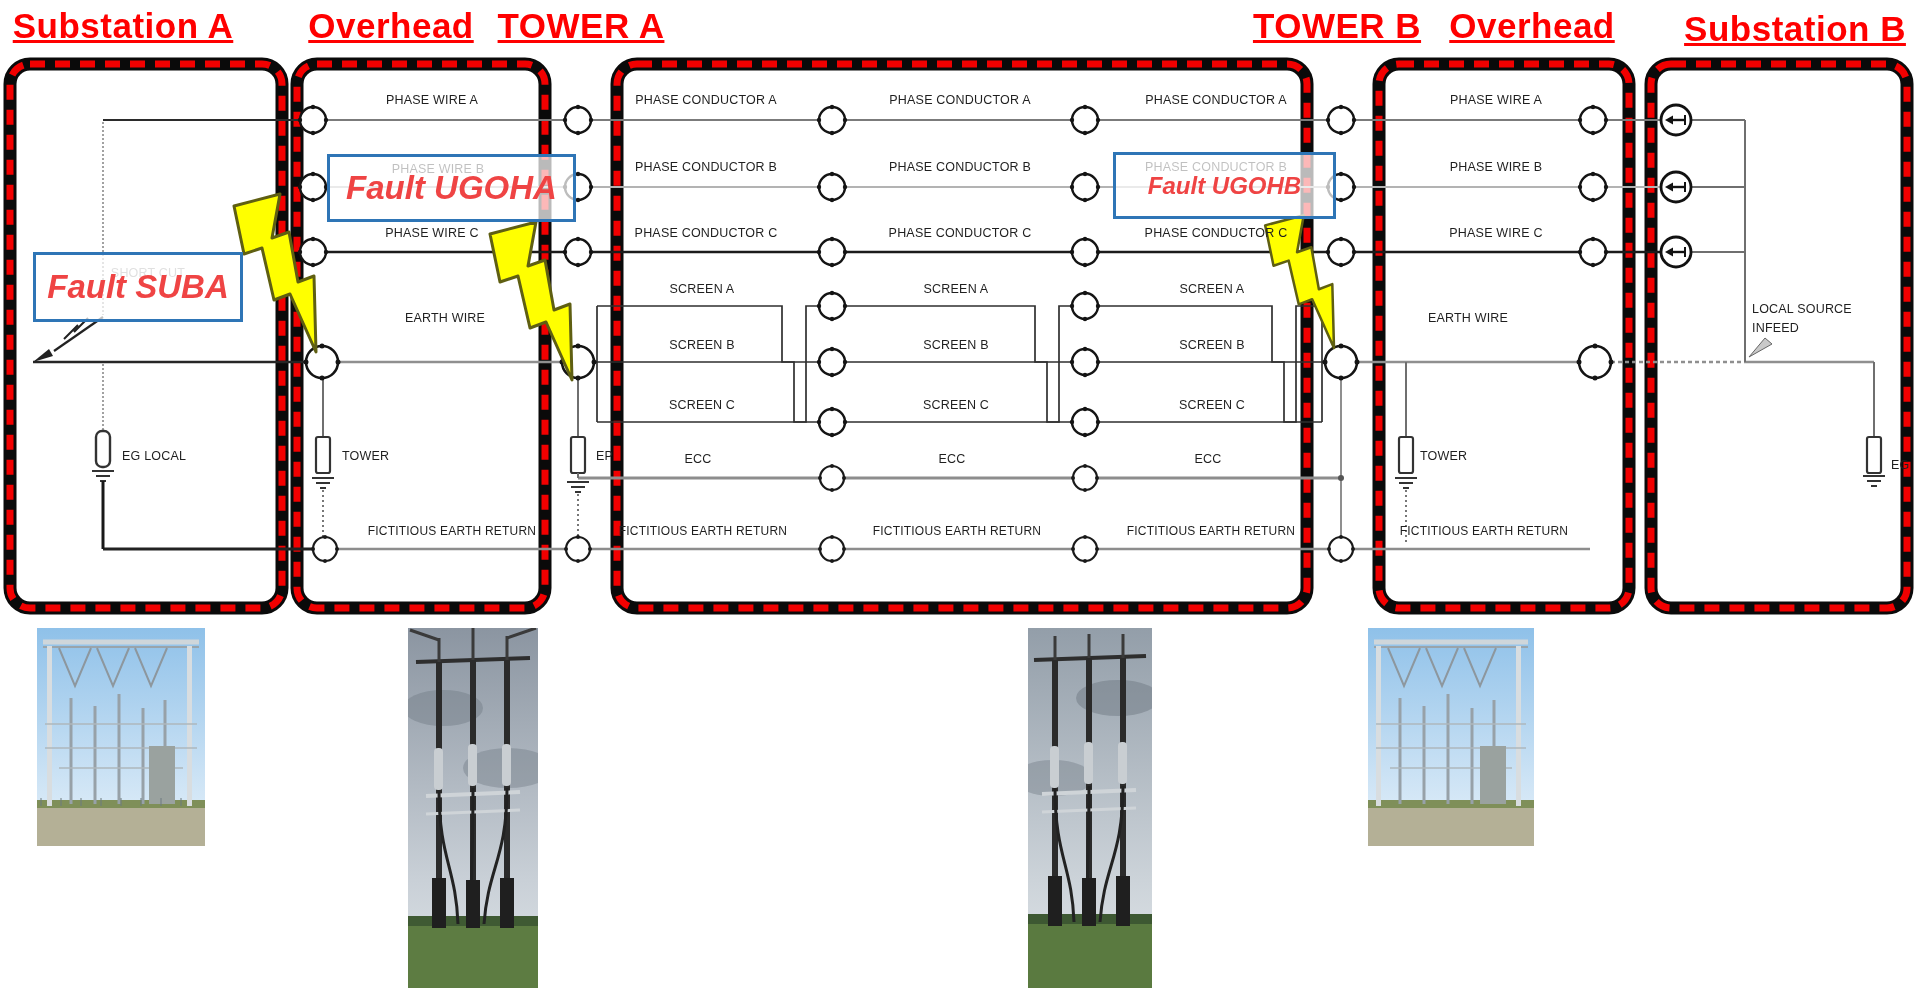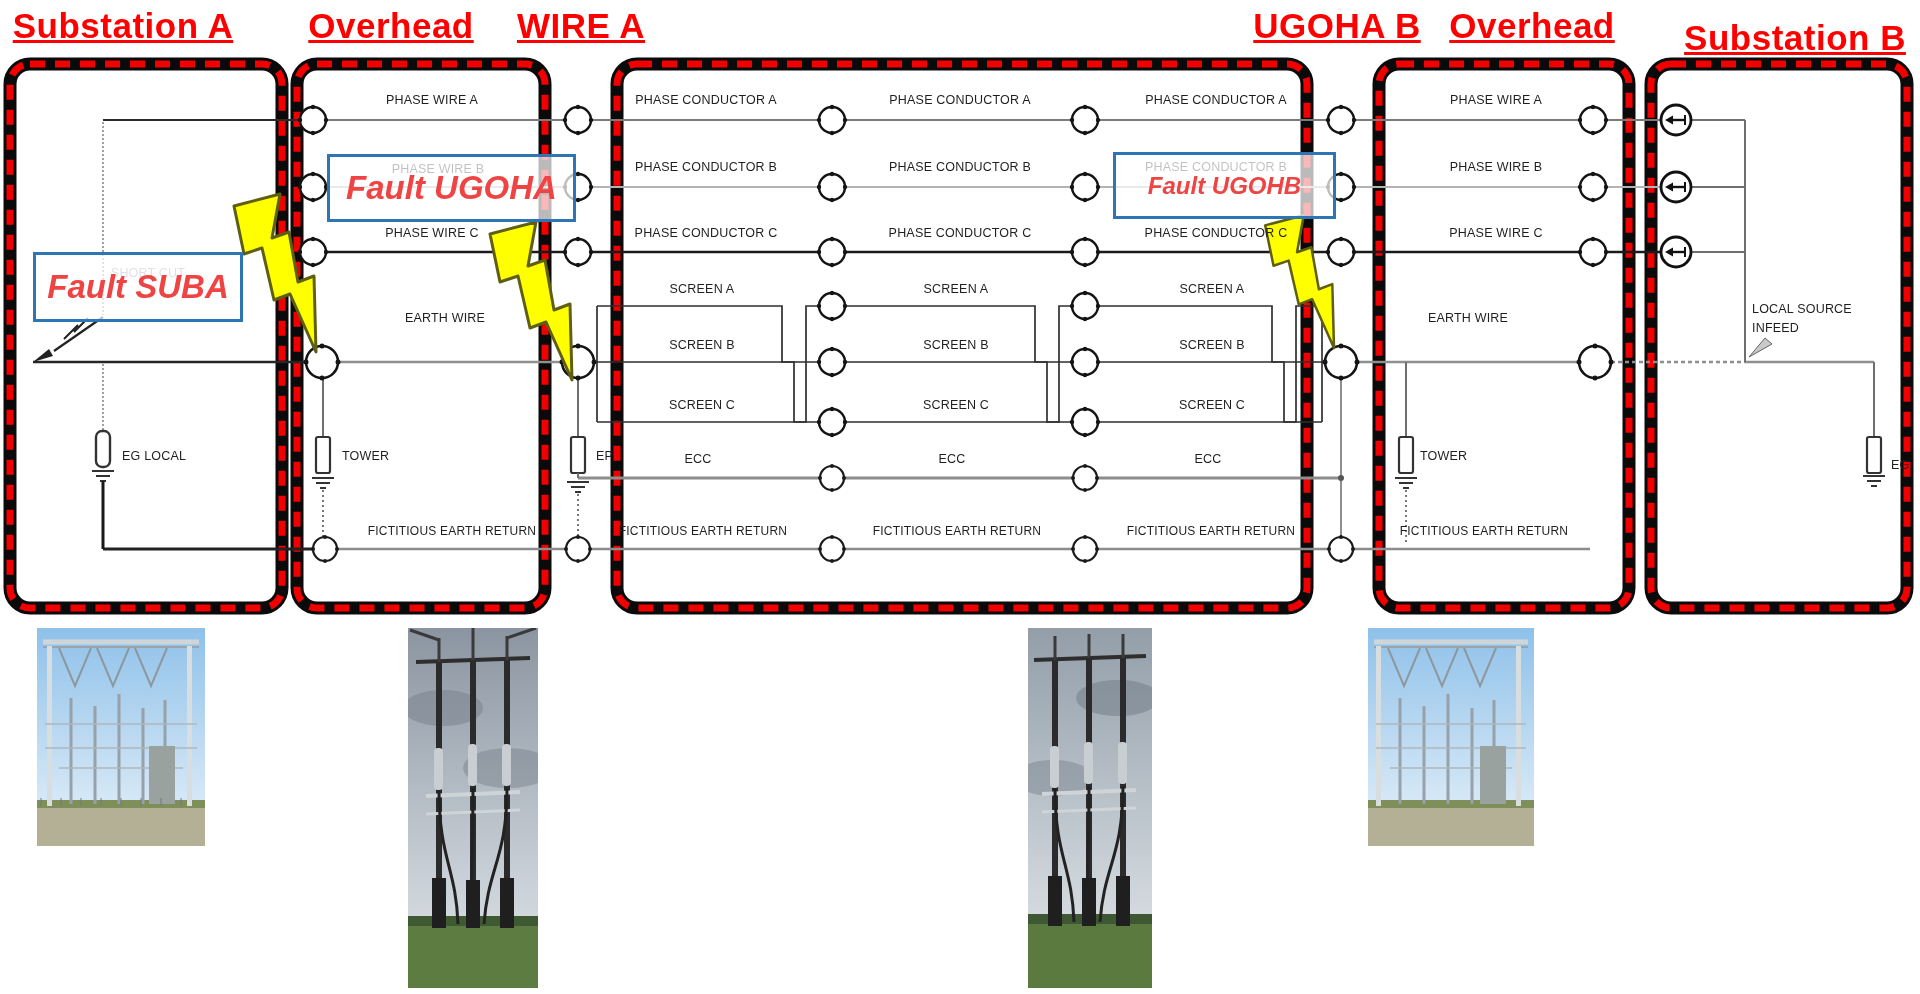--- a/index.html
+++ b/index.html
@@ -18,24 +18,24 @@
   .sm{font-size:12px;}
   .ghost{fill:#8f8f8f;}
 </style>
 </head>
 <body>
 
 <div id="stage">
 
   <div class="sec" style="left:123px;top:6px">Substation A</div>
   <div class="sec" style="left:391px;top:6px">Overhead</div>
-  <div class="sec" style="left:581px;top:6px">WIRE A</div>
-  <div class="sec" style="left:1337px;top:6px">UGOHA B</div>
+  <div class="sec" style="left:581px;top:6px">TOWER A</div>
+  <div class="sec" style="left:1337px;top:6px">TOWER B</div>
   <div class="sec" style="left:1532px;top:6px">Overhead</div>
-  <div class="sec" style="left:1795px;top:18px">Substation B</div>
+  <div class="sec" style="left:1795px;top:9px">Substation B</div>
 
   <svg id="diagram" width="1920" height="994" viewBox="0 0 1920 994">
     <defs>
       <g id="node13">
         <circle r="13" fill="#fff" stroke="#141414" stroke-width="2.4"></circle>
         <circle cx="-13" r="2.2" fill="#141414"></circle>
           <circle cx="13" r="2.2" fill="#141414"></circle>
         <circle cy="-13" r="2.2" fill="#141414"></circle>
           <circle cy="13" r="2.2" fill="#141414"></circle>
       </g>

